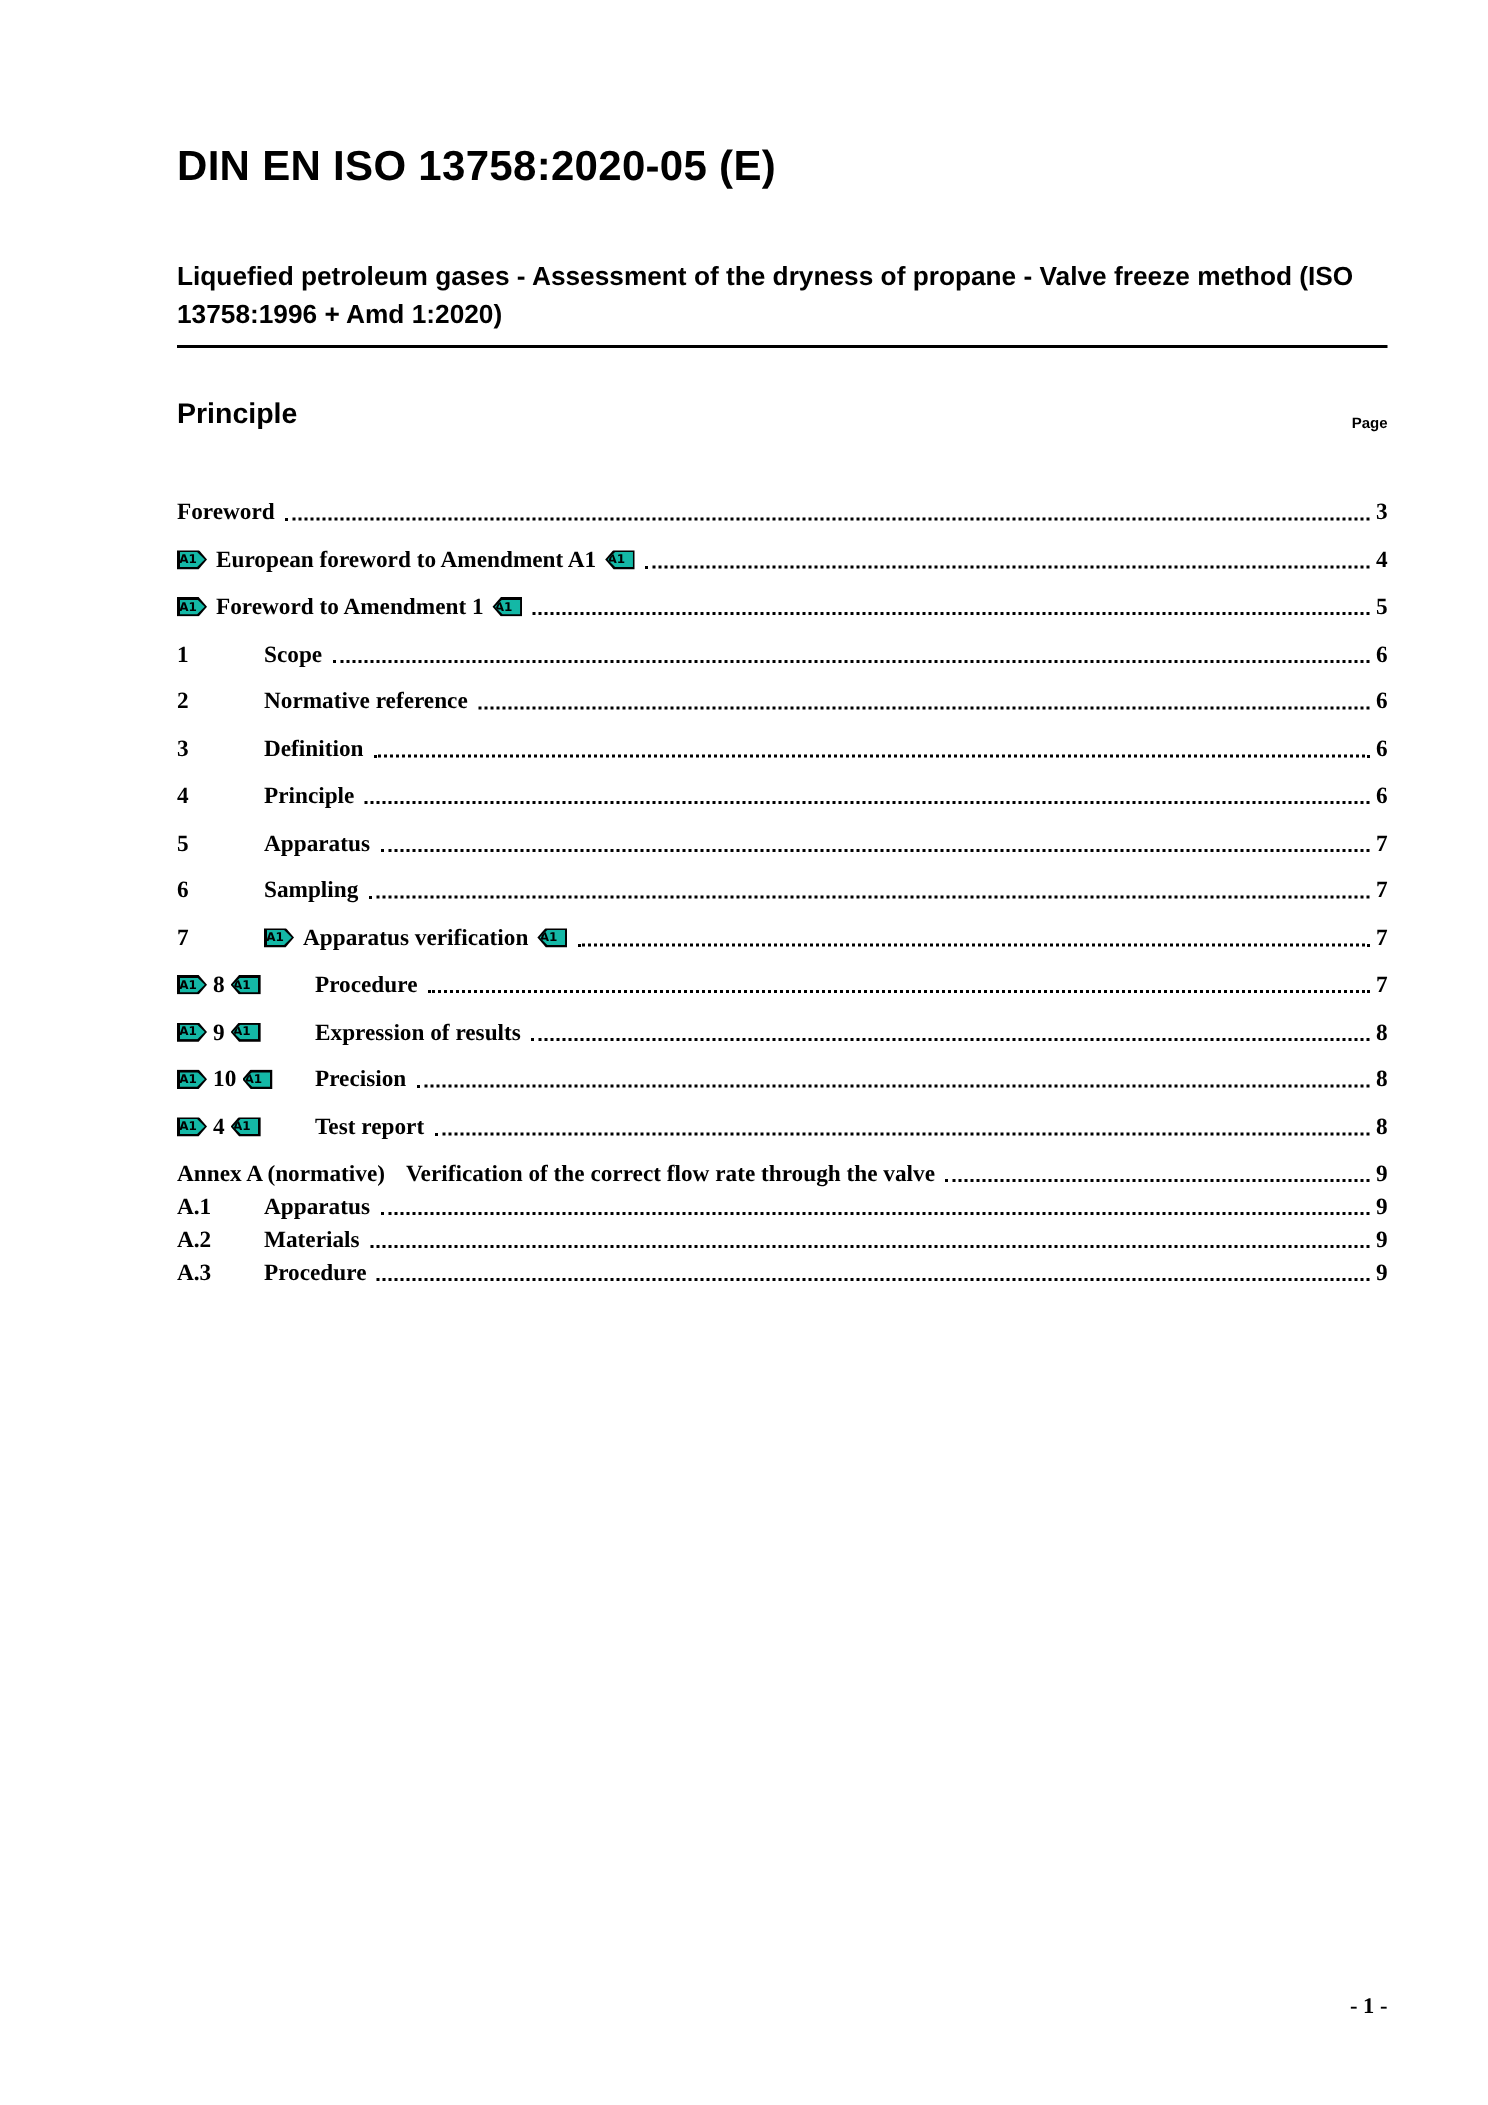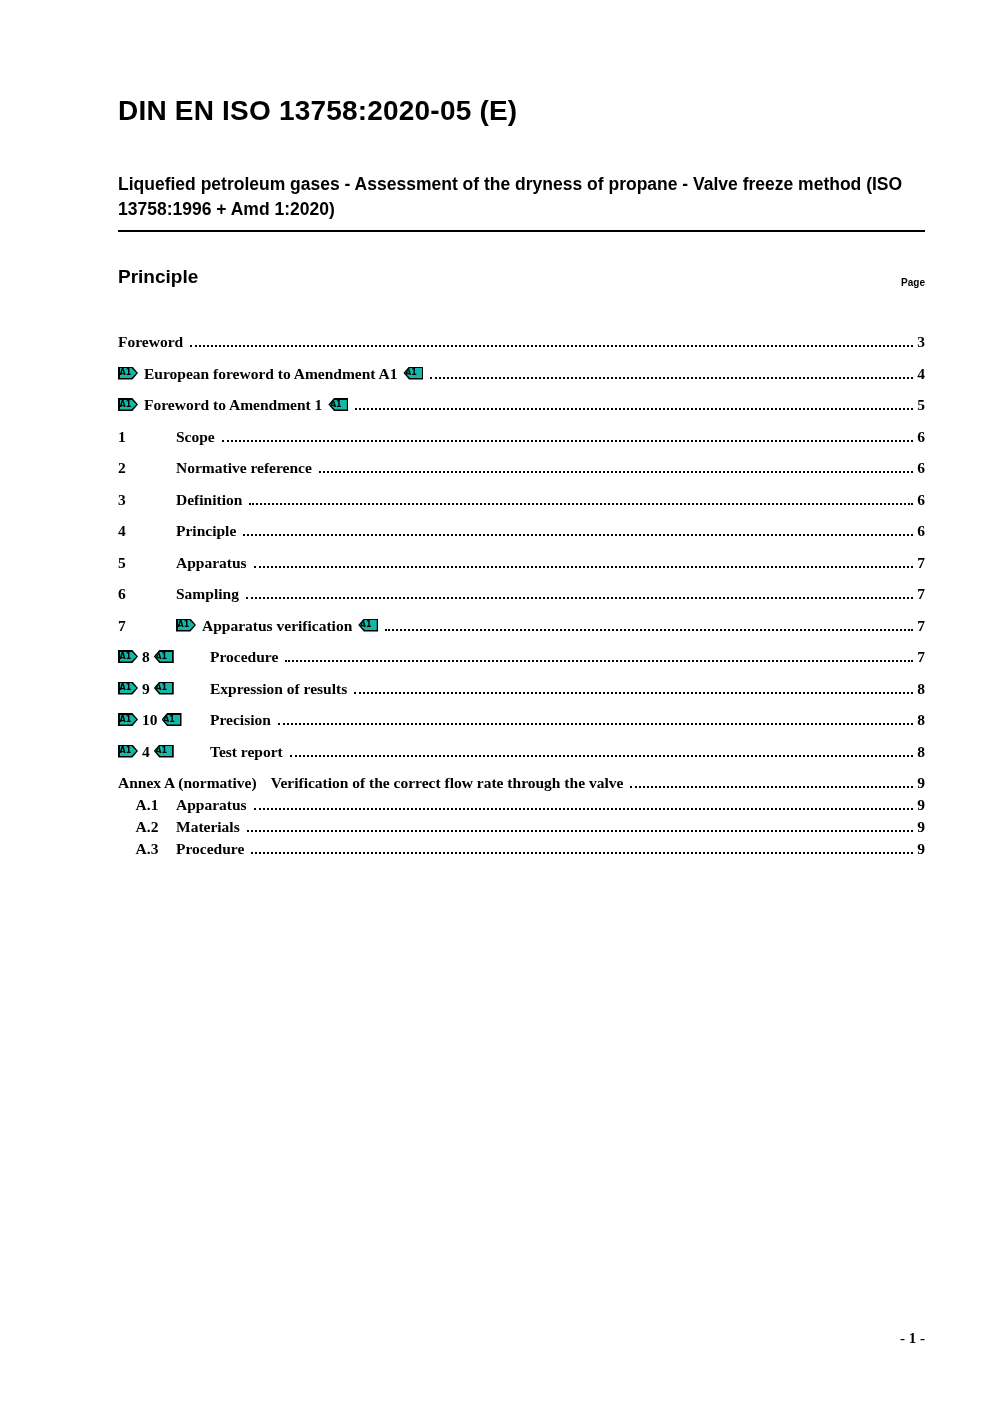--- a/index.html
+++ b/index.html
@@ -45,21 +45,21 @@
   .toc { margin-top: 44px; }
   .toc-row {
     display: flex;
     align-items: flex-end;
     font-family: "Liberation Serif", serif;
     font-weight: bold;
     font-size: 15.5px;
     line-height: 19px;
     margin-bottom: 12.5px;
   }
-  .toc-row.tight { margin-bottom: 3px; text-align: center; }
+  .toc-row.tight { margin-bottom: 3px; }
   .toc-num { flex: 0 0 58px; }
   .annex-num { flex: 0 0 auto; margin-right: 14px; }
   .toc-numwrap {
     flex: 0 0 92px;
     display: flex;
     align-items: center;
     gap: 4px;
   }
   .lblwrap {
     display: inline-flex;

